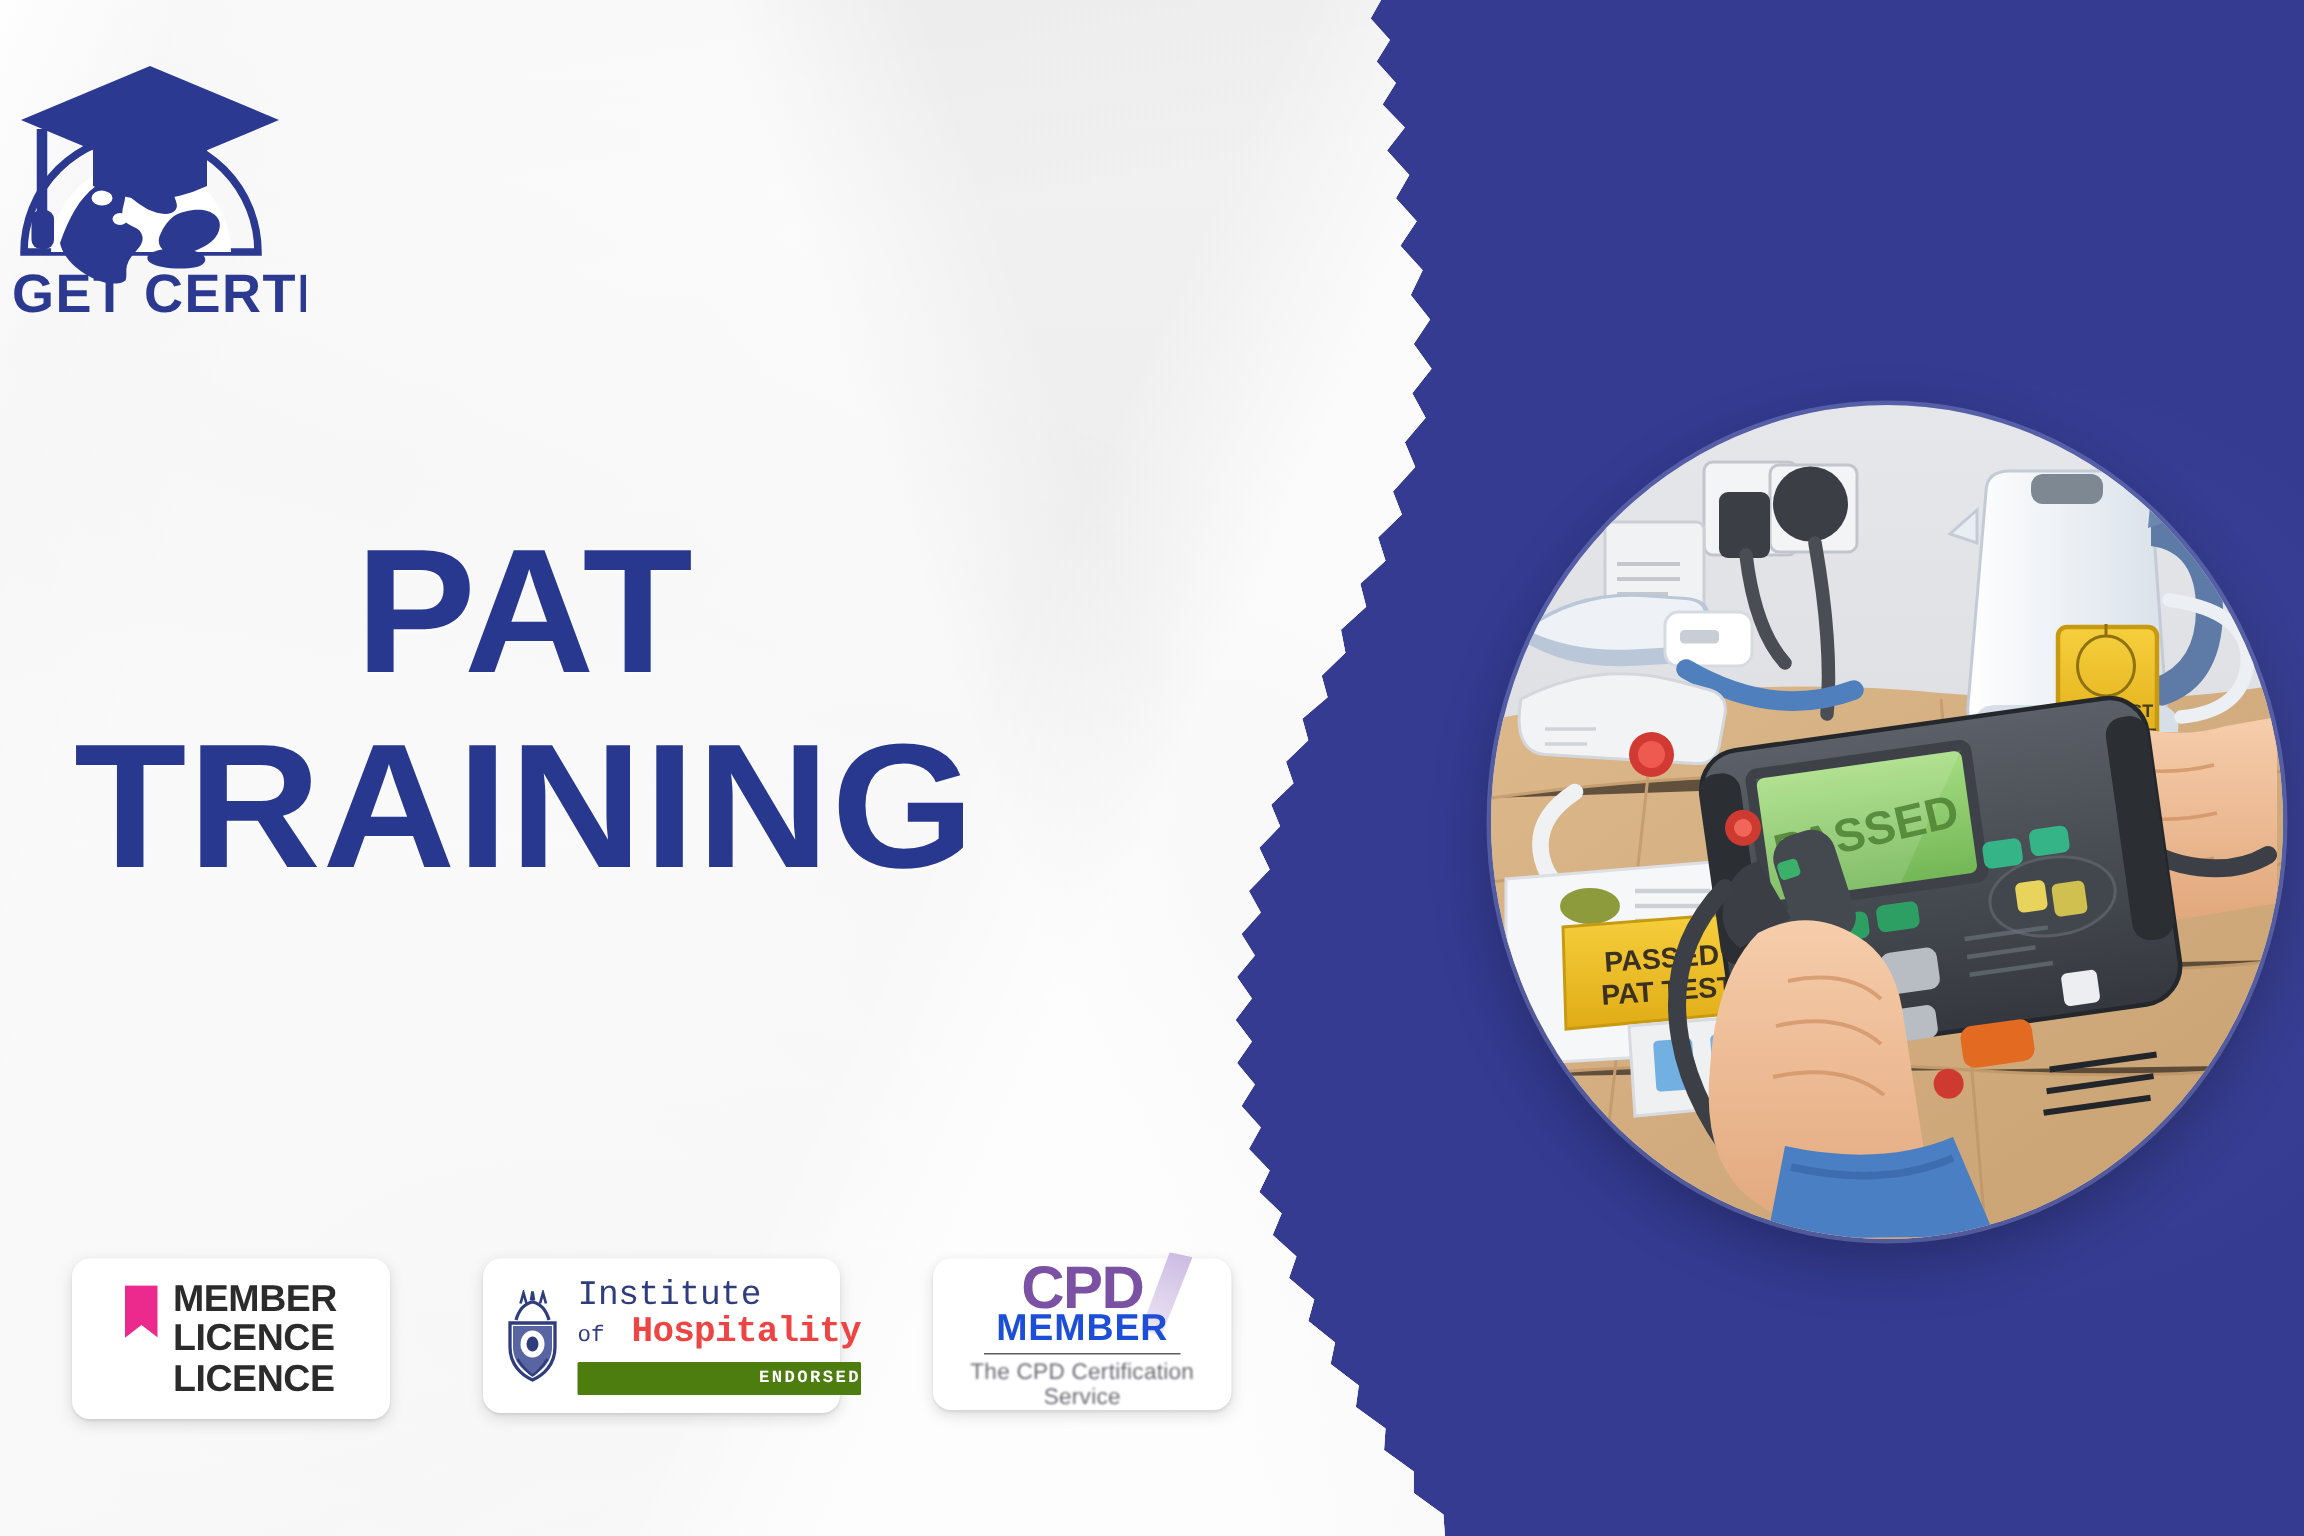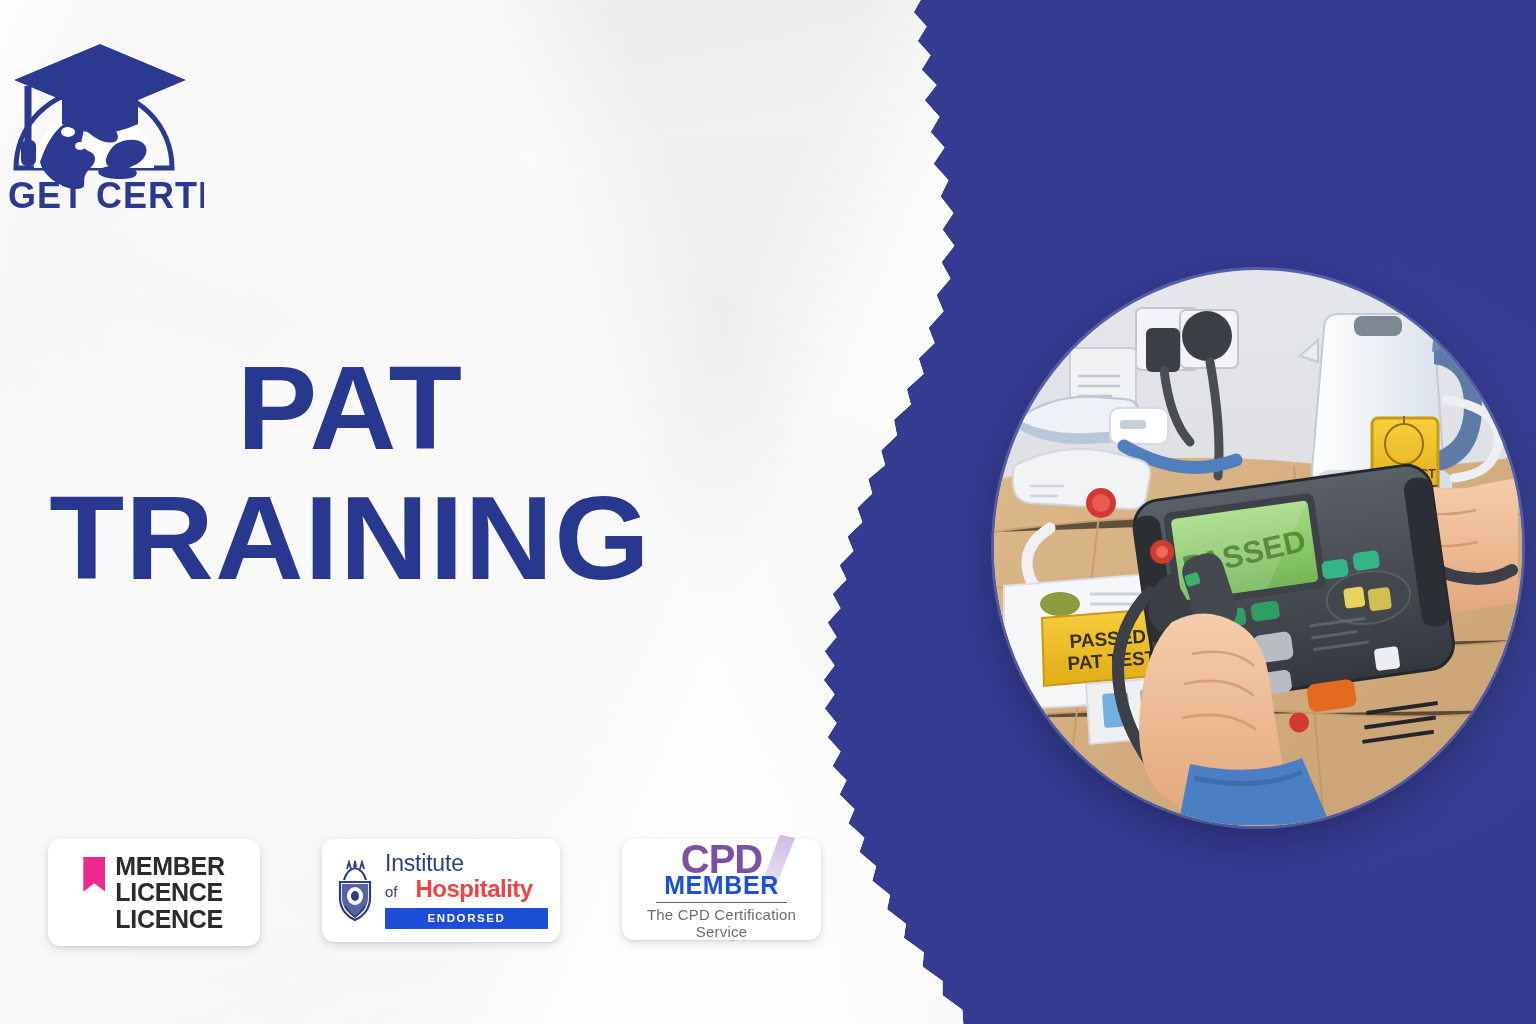--- a/index.html
+++ b/index.html
@@ -138,21 +138,21 @@
     display:flex; align-items:flex-start; gap:62px;
     z-index:10;
   }
   .badge {
     background:#fff;
     border-radius:12px;
     box-shadow:0 3px 10px rgba(0,0,0,.13), 0 1px 2px rgba(0,0,0,.08);
     display:flex; align-items:center; justify-content:center;
   }
   .badge-qls { width:212px; height:107px; padding:12px 14px; }
-  .badge-ioh { width:238px; height:103px; padding:10px 12px; }
+  .badge-ioh { width:238px; height:103px; padding:10px 12px;font-family:Liberation Mono, monospace; }
   .badge-cpd { width:199px; height:101px; padding:8px 12px; }
 
   
   .qls-inner{ display:flex; align-items:flex-start; gap:10px; }
   .qls-flag{
     width:22px; height:35px; flex:0 0 auto; margin-top:4px;
     background:#ec2a8e;
     -webkit-clip-path:polygon(0 0,100% 0,100% 100%,50% 76%,0 100%);
     clip-path:polygon(0 0,100% 0,100% 100%,50% 76%,0 100%);
   }
@@ -168,24 +168,24 @@
   .ioh-right{ flex:1 1 auto; }
   .ioh-l1{
     font-size:23px; color:#2f3d7e; font-weight:400;
     line-height:1; letter-spacing:-.2px;
   }
   .ioh-l2{ display:flex; align-items:baseline; gap:18px; line-height:1; margin-top:2px;}
   .ioh-of{ font-size:15px; color:#2f3d7e; font-weight:400; }
   .ioh-hosp{ font-size:24px; color:#ef4444; font-weight:700; letter-spacing:-.5px;}
   .ioh-endorsed{
     margin-top:7px;
-    background:#1d4ed8;
+    background:#4d7c0f;
     color:#fff;
     font-size:11.5px; font-weight:700; letter-spacing:1.6px;
-    text-align:center; padding:4px 0 5px; border-radius:1px;
+    text-align:right; padding:4px 0 5px; border-radius:1px;
   }
 
   
   .cpd-inner{ position:relative; text-align:center; width:100%; }
   .cpd-swoosh{
     position:absolute; right:14px; top:-4px;
     width:40px; height:56px;
     background:linear-gradient(200deg,#c9b6e0,#efe9f6);
     -webkit-clip-path:polygon(62% 0,100% 6%,48% 100%,14% 92%);
     clip-path:polygon(62% 0,100% 6%,48% 100%,14% 92%);

